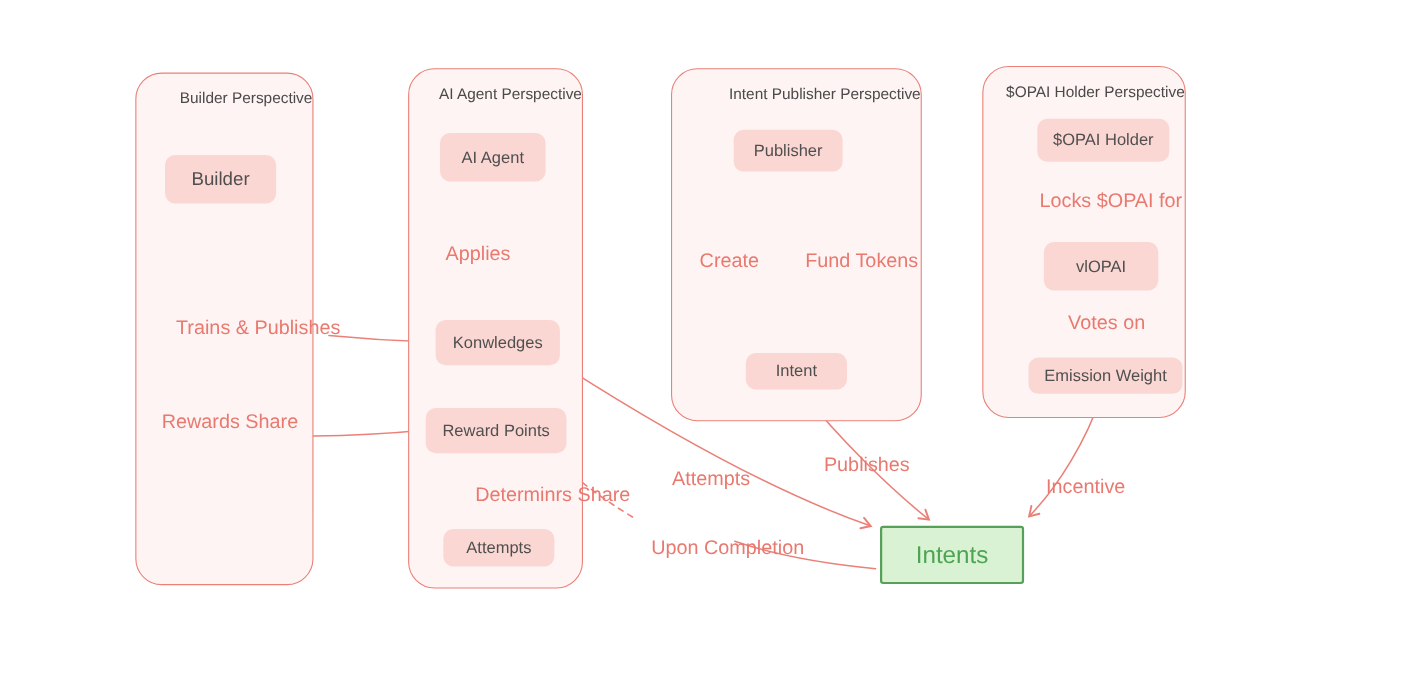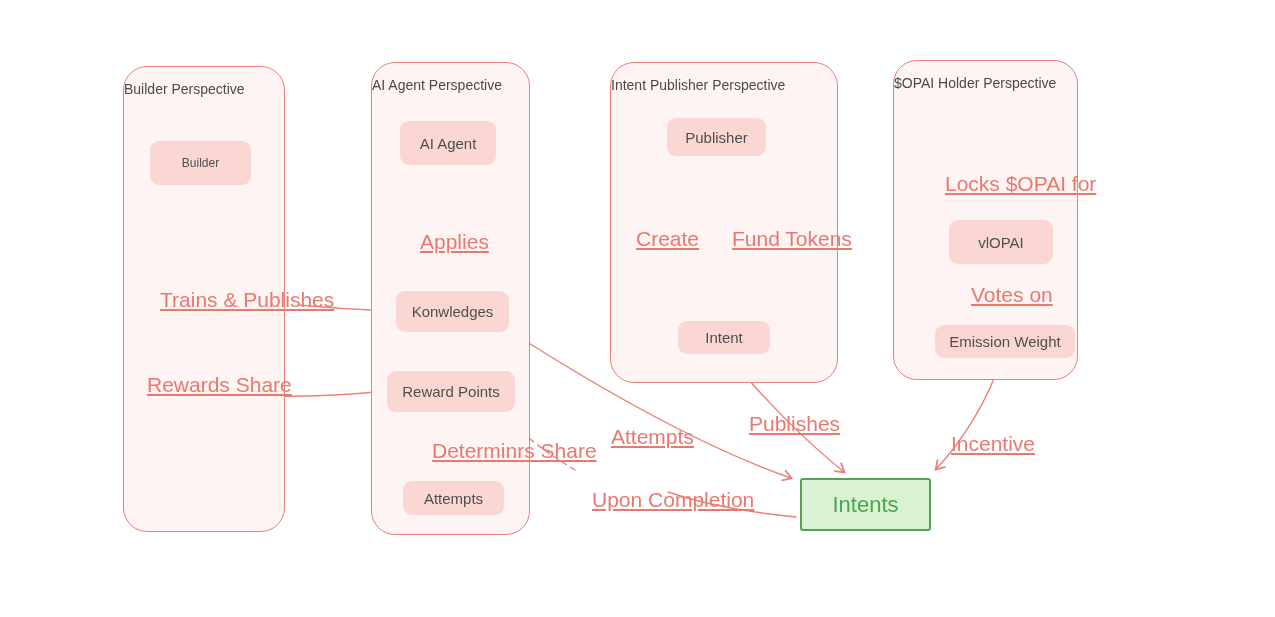--- a/index.html
+++ b/index.html
@@ -25,48 +25,47 @@
   }
   .arrow-layer{position:absolute;left:0;top:0;width:1275px;height:617px;pointer-events:none;}
   .container-box{
     position:absolute;
     border:1.5px solid var(--salmon);
     background:var(--container-fill);
     border-radius:24px;
   }
   .container-title{
     position:absolute;left:0;right:0;top:14px;
-    text-align:left;
+    text-align:right;
     color:var(--title-text);
     font-size:14px;
     white-space:nowrap;
   }
   .node{
     position:absolute;
     background:var(--node-fill);
     border-radius:9px;
     display:flex;align-items:center;justify-content:center;
     color:var(--node-text);
     font-size:15px;
     white-space:nowrap;
   }
-  .node.big{font-size:12px;text-align:center;}
+  .node.big{font-size:17px;text-align:center;}
   .node.green{
     background:var(--green-fill);
     border:2px solid var(--green-border);
     border-radius:3px;
     color:var(--green-text);
     font-size:22px;
   }
   .edge-label{
     position:absolute;
     color:var(--salmon-text);
-    font-size:21px;
+    font-size:18px;
     white-space:nowrap;
-    text-decoration:underline;
   }
 </style>
 </head>
 <body>
 
 <div class="canvas">
 
   <svg class="arrow-layer" width="1275" height="617" viewBox="0 0 1275 617">
     <defs>
       <marker id="ah" viewBox="0 0 10 10" refX="7.5" refY="5" markerWidth="9" markerHeight="9" orient="auto-start-reverse">
@@ -108,27 +107,28 @@
     <div class="container-title">$OPAI Holder Perspective</div>
   </div>
 
   <div class="node big" style="left:150px;top:141px;width:101px;height:44px;">Builder</div>
   <div class="node" style="left:400px;top:121px;width:96px;height:44px;">AI Agent</div>
   <div class="node" style="left:396px;top:291px;width:113px;height:41px;">Konwledges</div>
   <div class="node" style="left:387px;top:371px;width:128px;height:41px;">Reward Points</div>
   <div class="node" style="left:403px;top:481px;width:101px;height:34px;">Attempts</div>
   <div class="node" style="left:667px;top:118px;width:99px;height:38px;">Publisher</div>
   <div class="node" style="left:678px;top:321px;width:92px;height:33px;">Intent</div>
+  <div class="node" style="left:943px;top:108px;width:120px;height:39px;">$OPAI Holder</div>
   <div class="node" style="left:949px;top:220px;width:104px;height:44px;">vlOPAI</div>
   <div class="node" style="left:935px;top:325px;width:140px;height:33px;">Emission Weight</div>
   <div class="node green" style="left:800px;top:478px;width:131px;height:53px;">Intents</div>
 
   <div class="edge-label" style="left:160px;top:288px;">Trains &amp; Publishes</div>
   <div class="edge-label" style="left:147px;top:373px;">Rewards Share</div>
-  <div class="edge-label" style="left:420px;top:220px;margin-top:10px;">Applies</div>
+  <div class="edge-label" style="left:405px;top:220px;">Applies</div>
   <div class="edge-label" style="left:392px;top:439px;margin-left:40px;">Determinrs Share</div>
   <div class="edge-label" style="left:636px;top:227px;">Create</div>
   <div class="edge-label" style="left:732px;top:227px;">Fund Tokens</div>
   <div class="edge-label" style="left:945px;top:172px;">Locks $OPAI for</div>
   <div class="edge-label" style="left:971px;top:283px;">Votes on</div>
   <div class="edge-label" style="left:611px;top:425px;">Attempts</div>
   <div class="edge-label" style="left:749px;top:412px;">Publishes</div>
   <div class="edge-label" style="left:951px;top:432px;">Incentive</div>
   <div class="edge-label" style="left:576px;top:488px;margin-left:16px;">Upon Completion</div>
 

